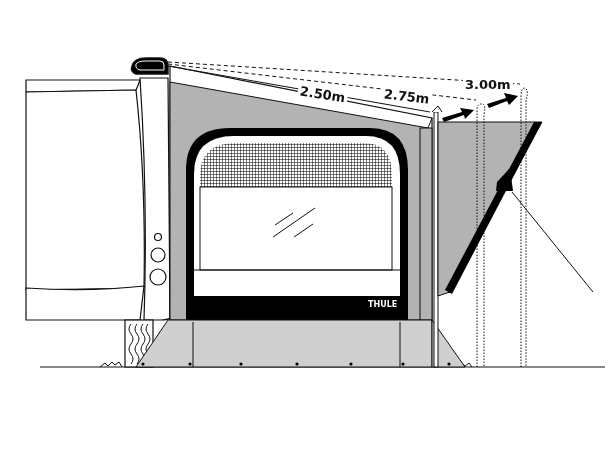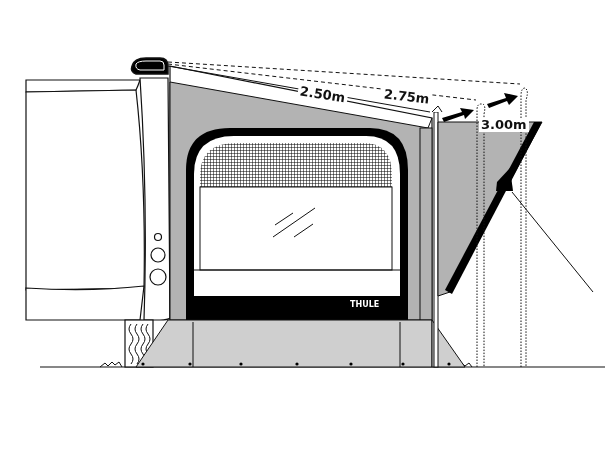--- a/index.html
+++ b/index.html
@@ -111,15 +111,15 @@
     </g>
 
     <g>
       <path d="M442 118 L462 112 L460 108 L474 110 L465 119 L464 115 L444 122 Z" fill="#000"></path>
       <path d="M487 104 L506 98 L504 93 L518 96 L509 105 L507 101 L489 108 Z" fill="#000"></path>
     </g>
   </svg>
 
   <div class="label" style="left:298px; top:84px; transform: rotate(9deg);">2.50m</div>
   <div class="label" style="left:382px; top:87px; transform: rotate(7deg);">2.75m</div>
-  <div class="label" style="left:479px; top:78px;margin-top:40px;">3.00m</div>
-  <div class="brand" style="left:350px; top:300px;">THULE</div>
+  <div class="label" style="left:463px; top:78px;">3.00m</div>
+  <div class="brand" style="left:368px; top:300px;">THULE</div>
 </div>
 
 </body></html>

